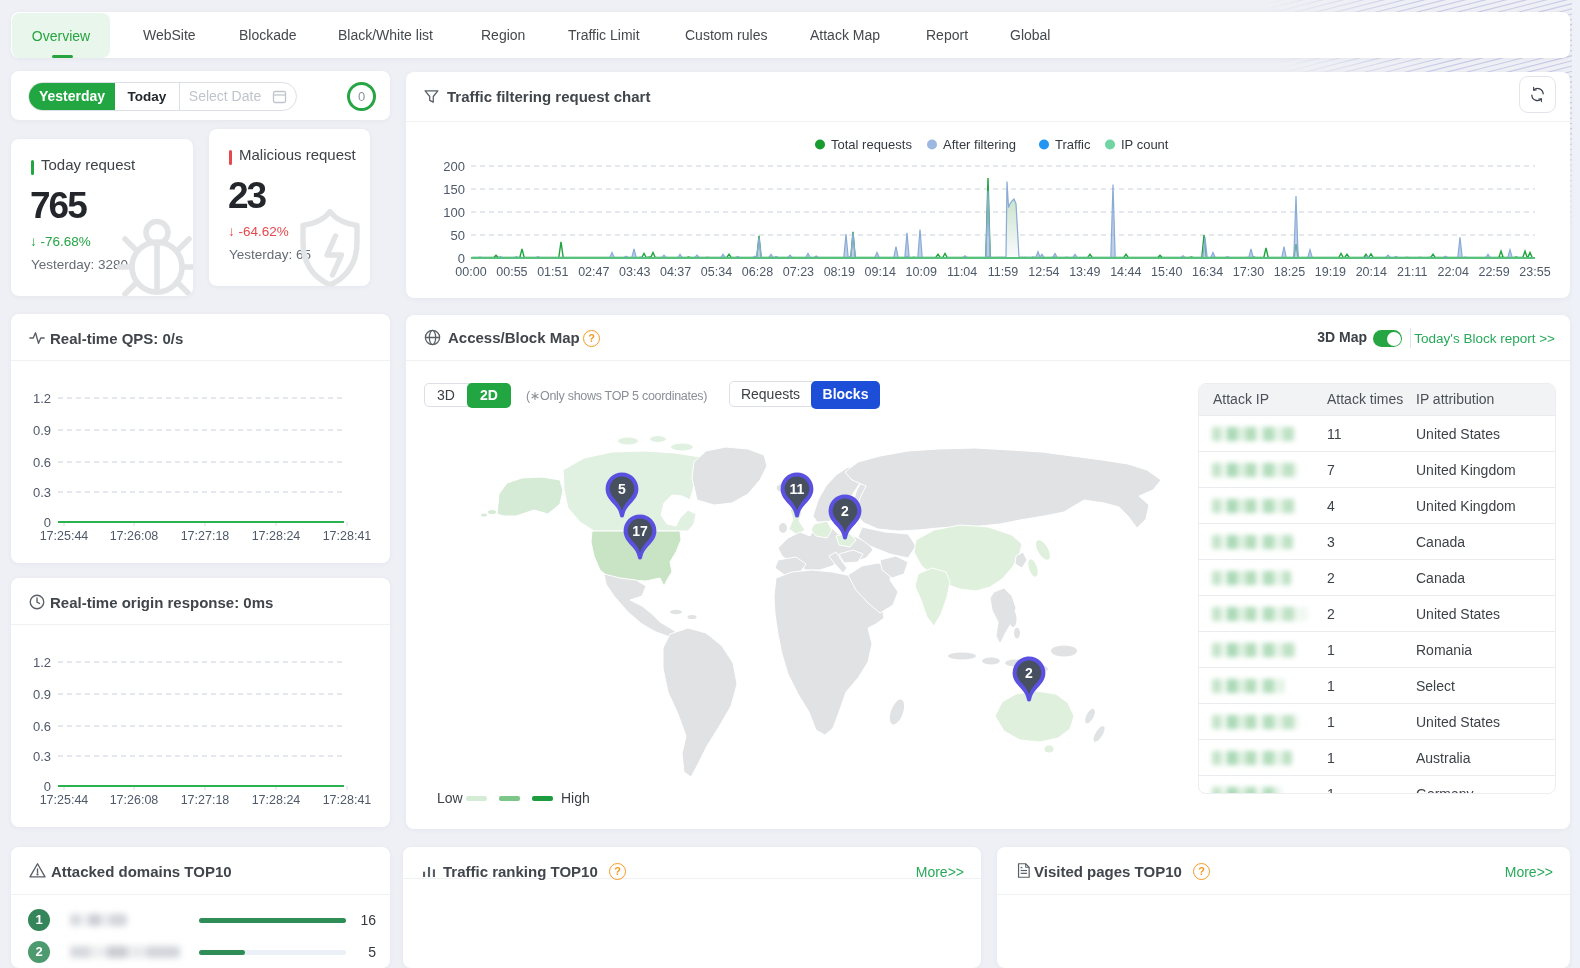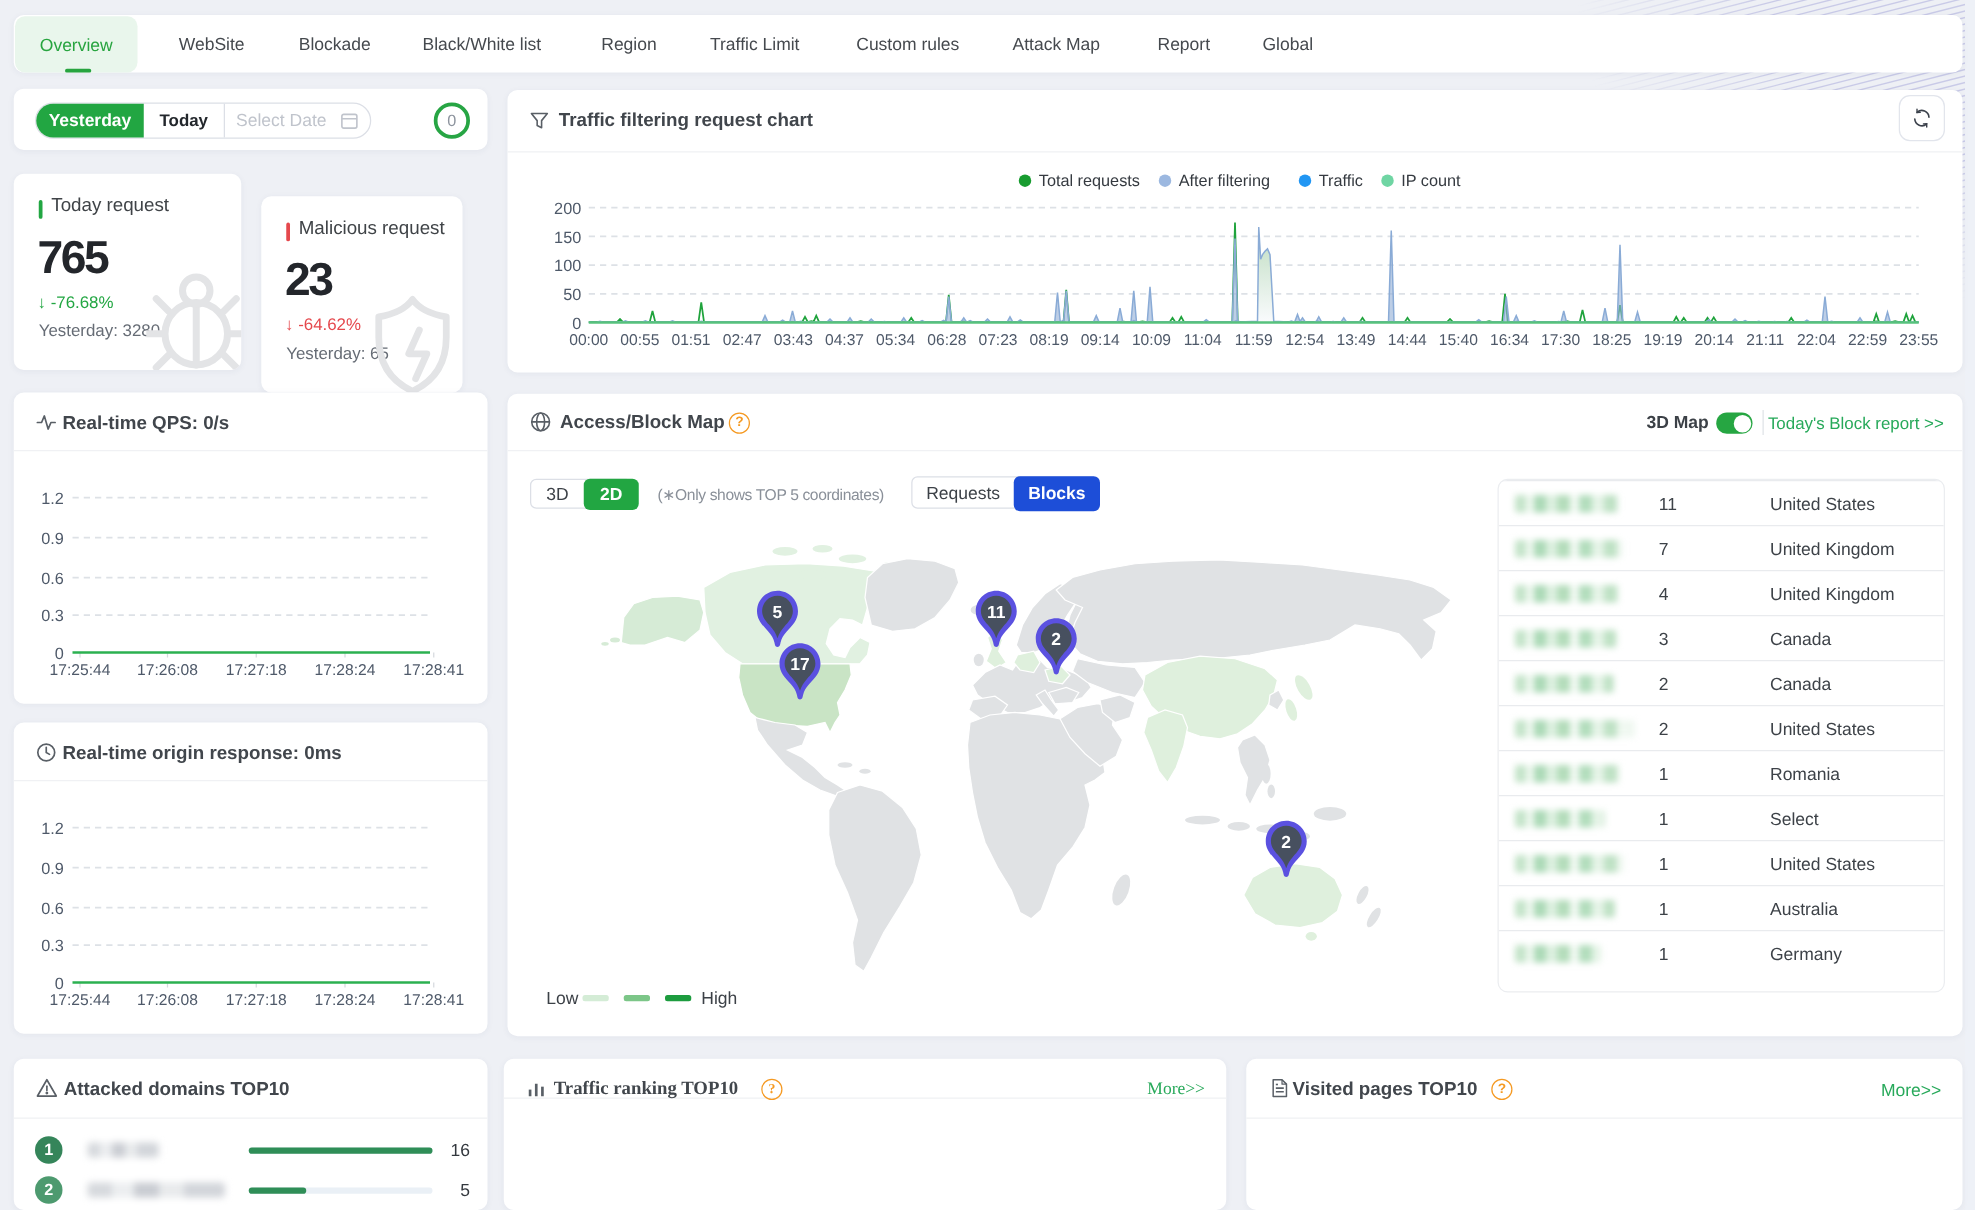--- a/index.html
+++ b/index.html
@@ -181,21 +181,21 @@
     <circle cx="40" cy="14.5" r="11"></circle>
     <path d="M18 31 L8 21"></path>
       <path d="M62 31 L72 21"></path>
     <path d="M13.5 49 L0.5 49"></path>
       <path d="M66.5 49 L79.5 49"></path>
     <path d="M18 66 L8 76"></path>
       <path d="M62 66 L72 76"></path>
   </svg>
 </div>
 
-<div class="card" style="left:209px;top:157px;width:161px;height:157px;overflow:hidden;">
+<div class="card" style="left:209px;top:129px;width:161px;height:157px;overflow:hidden;">
   <div class="statbar" style="background:#e5484d;"></div>
   <div class="stitle">Malicious request</div>
   <div class="snum">23</div>
   <div class="schg" style="color:#e5484d;">↓ -64.62%</div>
   <div class="syest">Yesterday: 65</div>
   <svg class="bigico" style="right:6px;bottom:-2px;" width="68" height="80" viewBox="0 0 68 80" fill="none" stroke="#e3e4e6" stroke-width="5.4" stroke-linejoin="round" stroke-linecap="round">
     <path d="M34 3.5 C29 10.5 19 15.5 7 17.5 L7 34 C7 56 18 69.5 34 77 C50 69.5 61 56 61 34 L61 17.5 C49 15.5 39 10.5 34 3.5 Z"></path>
     <path d="M39.5 28 L31 47 L45.5 47 L36.5 67"></path>
   </svg>
 </div>
@@ -459,20 +459,25 @@
         <path d="M19 2.5 C9.9 2.5 2.6 9.8 2.6 18.9 C2.6 26 7.2 30.2 11.6 35.2 C14.3 38.3 15.7 40.5 16.6 44.2 C16.9 45.5 17 47.5 19 47.5 C21 47.5 21.1 45.5 21.4 44.2 C22.3 40.5 23.7 38.3 26.4 35.2 C30.8 30.2 35.4 26 35.4 18.9 C35.4 9.8 28.1 2.5 19 2.5 Z" fill="#5b51e0"></path>
         <path d="M19 6.5 C12.2 6.5 6.7 12 6.7 18.8 C6.7 24.2 10.2 27.5 13.6 31.3 C15.9 33.9 17.6 36.5 19 40.5 C20.4 36.5 22.1 33.9 24.4 31.3 C27.8 27.5 31.3 24.2 31.3 18.8 C31.3 12 25.8 6.5 19 6.5 Z" fill="#47505f"></path>
         <text x="19" y="24" font-size="14" font-weight="bold" fill="#fff" text-anchor="middle" font-family="Liberation Sans, sans-serif">17</text>
       </svg>
       <div style="position:absolute;left:31px;top:475px;font-size:14px;color:#3c4147;">Low</div>
       <div style="position:absolute;left:60px;top:481px;width:21px;height:5px;border-radius:2px;background:#d4ecd6;"></div>
       <div style="position:absolute;left:93px;top:481px;width:21px;height:5px;border-radius:2px;background:#7cc688;"></div>
       <div style="position:absolute;left:126px;top:481px;width:21px;height:5px;border-radius:2px;background:#1d9c3f;"></div>
       <div style="position:absolute;left:155px;top:475px;font-size:14px;color:#3c4147;">High</div>
       <div id="atktbl">
+        <div class="row th">
+          <span class="c1">Attack IP</span>
+          <span class="c2">Attack times</span>
+          <span class="c3">IP attribution</span>
+        </div>
         <div class="row tr">
           <div class="blurip" style="width:82px;"></div>
           <span class="c2">11</span>
           <span class="c3">United States</span>
         </div>
         <div class="row tr">
           <div class="blurip" style="width:86px;"></div>
           <span class="c2">7</span>
           <span class="c3">United Kingdom</span>
         </div>
@@ -519,21 +524,21 @@
         <div class="row tr">
           <div class="blurip" style="width:69px;"></div>
           <span class="c2">1</span>
           <span class="c3">Germany</span>
         </div>
       </div>
     </div>
 </div>
 
 <div class="card" style="left:403px;top:847px;width:578px;height:121px;">
-  <div class="hdr" style="height:32px;font-family:Liberation Serif, serif;">
+  <div class="hdr" style="height:32px;">
     <svg class="hicon" style="left:18px;top:16px;" width="16" height="16" viewBox="0 0 24 24" fill="#595f66">
         <rect x="3" y="13" width="3.2" height="8"></rect>
         <rect x="10.4" y="6" width="3.2" height="15"></rect>
         <rect x="17.8" y="9.5" width="3.2" height="11.5"></rect>
       </svg>
     <div class="ttl" style="left:40px;">Traffic ranking TOP10</div>
     <span class="qmark" style="position:absolute;left:206px;top:16px;">?</span>
     <div class="glink" style="position:absolute;right:17px;top:17px;">More&gt;&gt;</div>
   </div>
 </div>

